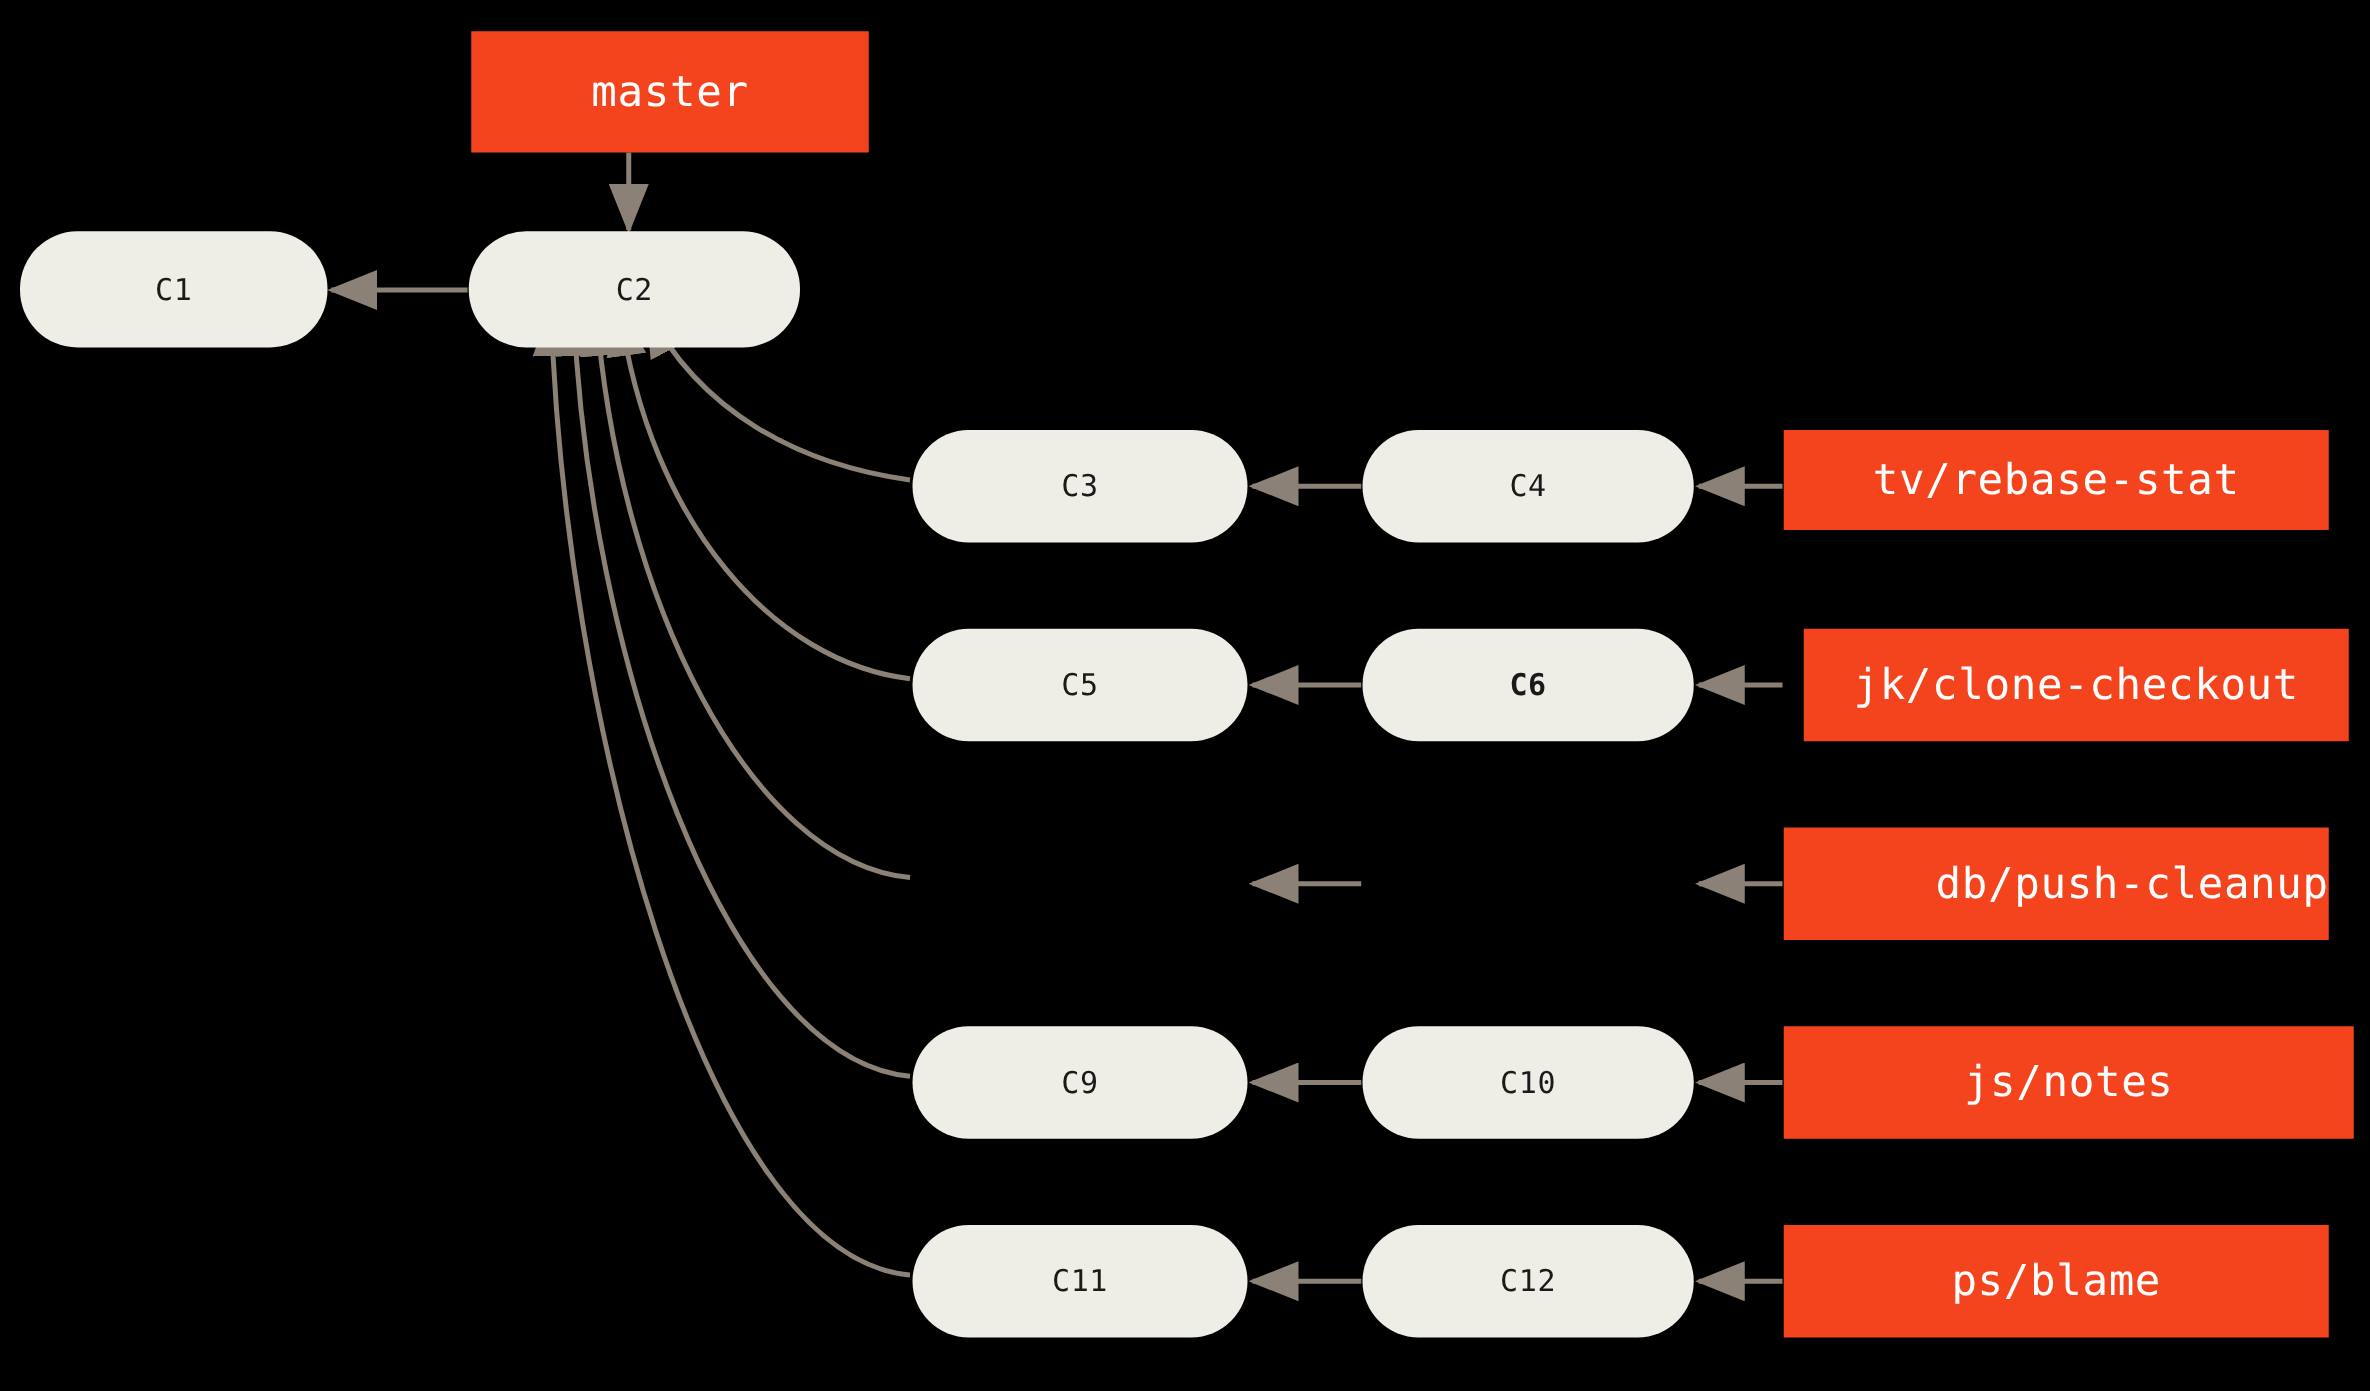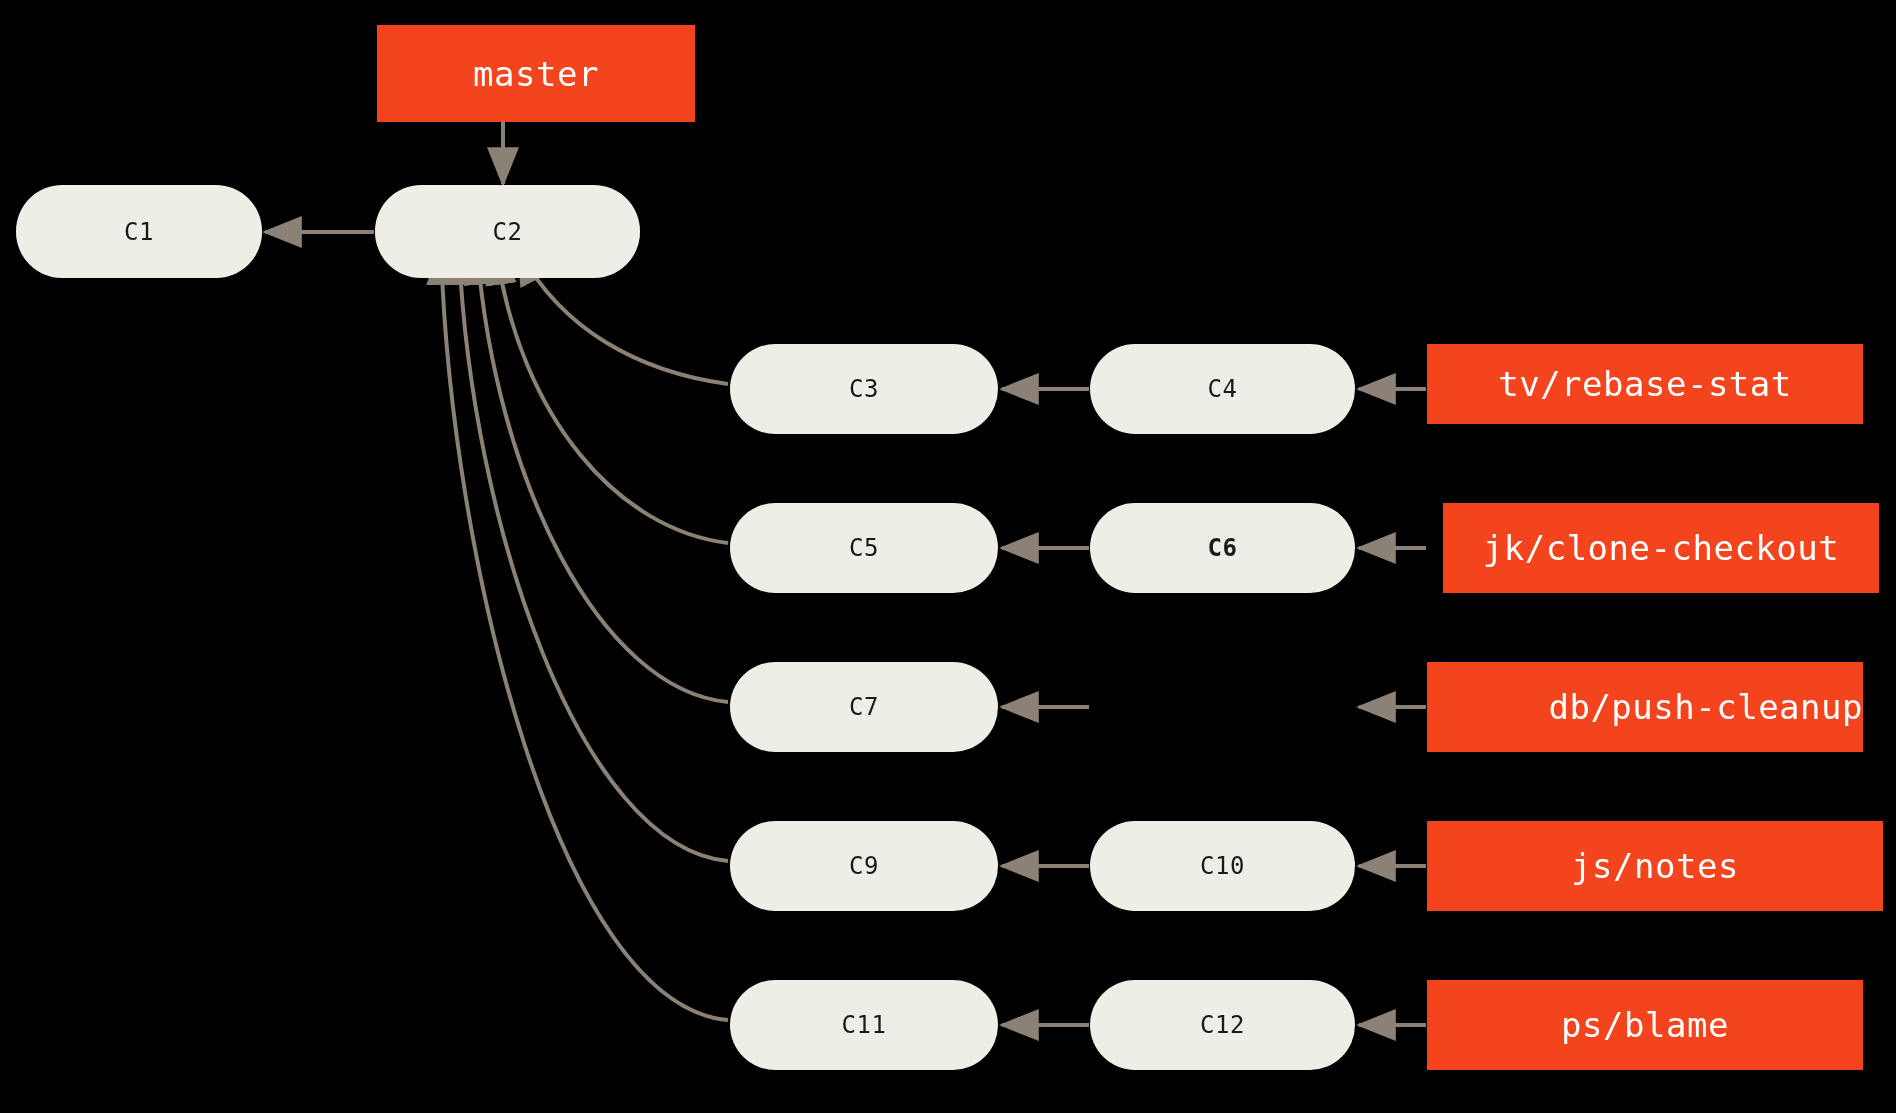--- a/index.html
+++ b/index.html
@@ -123,23 +123,20 @@
   <div class="node-commit" style="left:730px; top:503px; width:268px; height:90px;">
     <span class="node-label">C5</span>
   </div>
   <div class="node-commit" style="left:1090px; top:503px; width:265px; height:90px;font-weight:bold;">
     <span class="node-label">C6</span>
   </div>
   <div class="node-branch" style="left:1427px; top:503px; width:436px; height:90px;margin-left:16px;">
     <span class="node-label">jk/clone-checkout</span>
   </div>
 
-  <div class="node-commit" style="left:730px; top:662px; width:268px; height:90px;">
-    <span class="node-label">C7</span>
-  </div>
   <div class="node-branch" style="left:1427px; top:662px; width:436px; height:90px;justify-content:flex-end;">
     <span class="node-label">db/push-cleanup</span>
   </div>
 
   <div class="node-commit" style="left:730px; top:821px; width:268px; height:90px;">
     <span class="node-label">C9</span>
   </div>
   <div class="node-commit" style="left:1090px; top:821px; width:265px; height:90px;">
     <span class="node-label">C10</span>
   </div>

